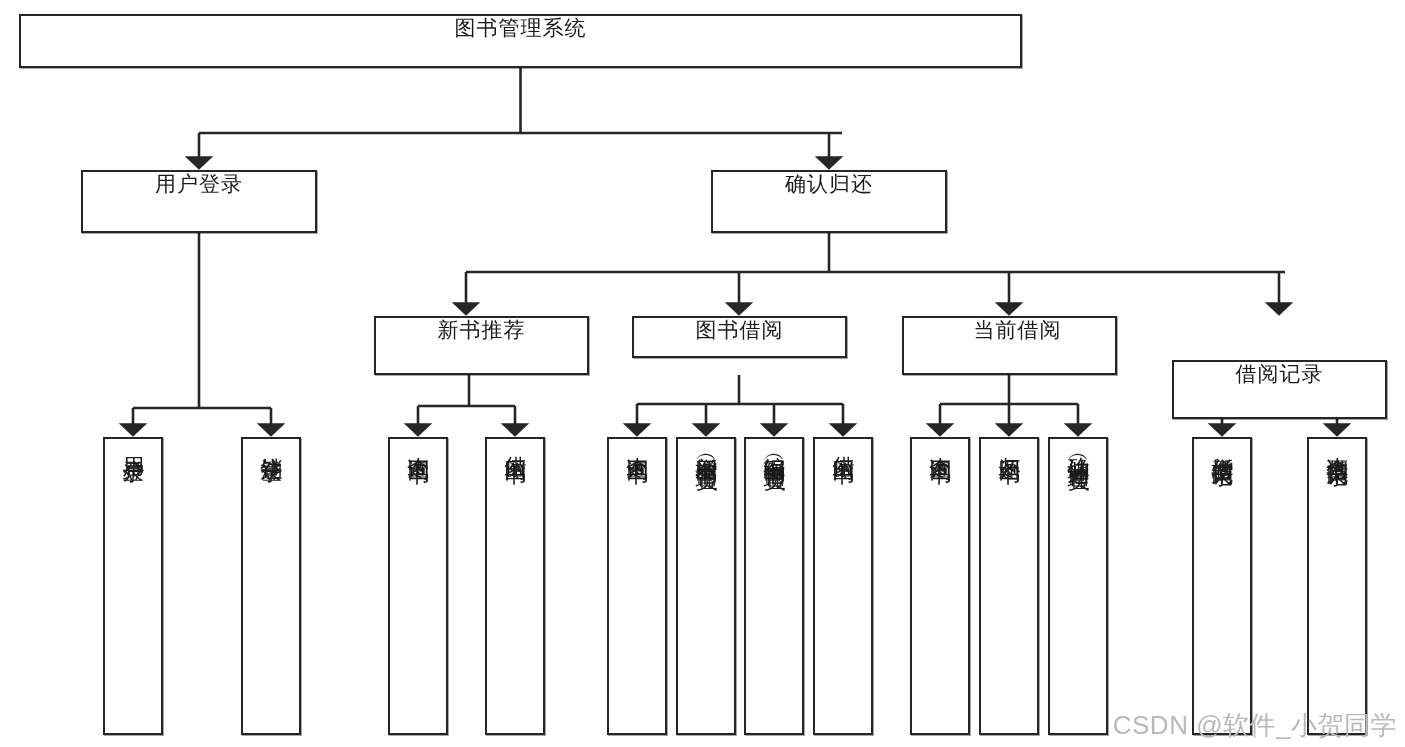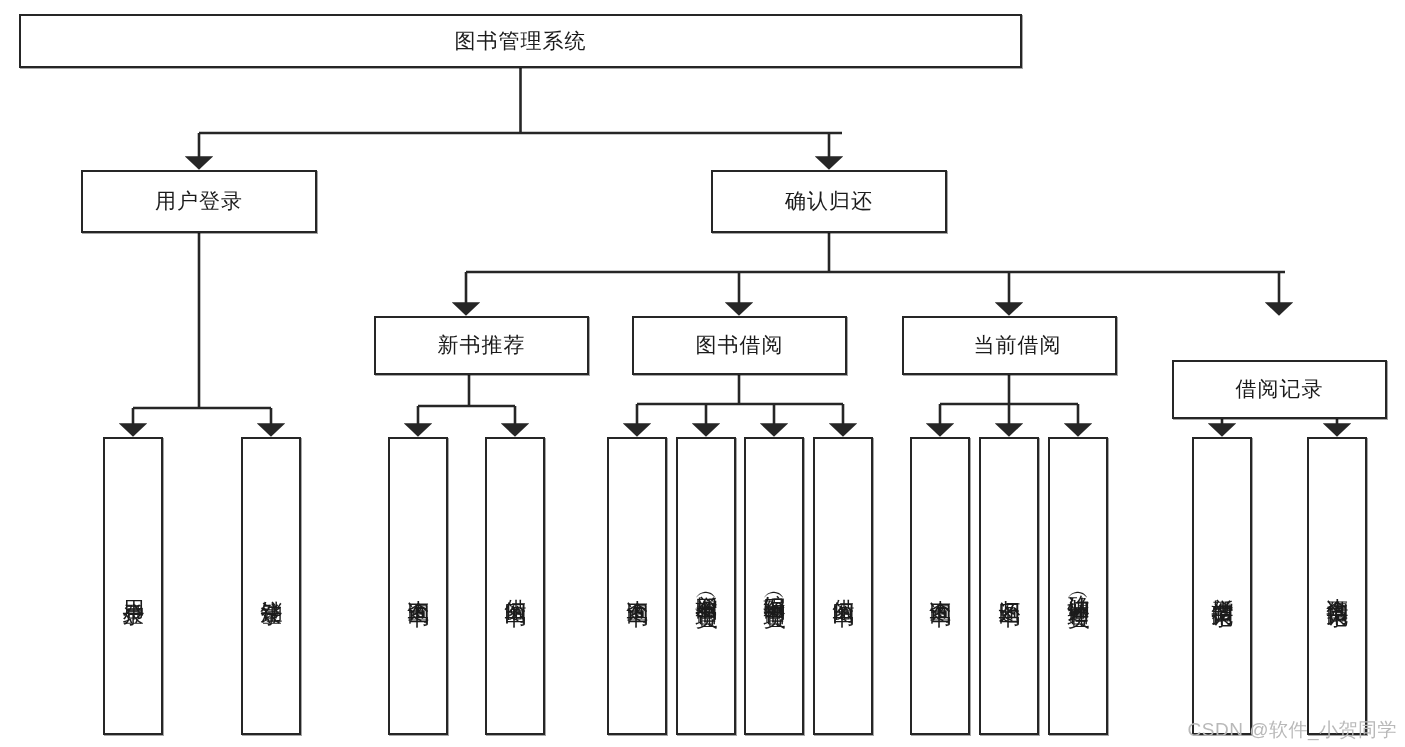--- a/index.html
+++ b/index.html
@@ -11,21 +11,21 @@
   }
   #stage{position:relative;width:1405px;height:747px;background:#fff;}
   #edges{position:absolute;left:0;top:0;width:1405px;height:747px;}
 
   .node{
     position:absolute;
     box-sizing:border-box;
     background:#ffffff;
     border:2px solid #262626;
     display:flex;
-    align-items:center;
+    align-items:flex-start;
     justify-content:center;
     box-shadow:1px 1px 0 rgba(0,0,0,0.35);
   }
   .node .lbl{
     font-size:21px;
     line-height:1.15;
     letter-spacing:1px;
     color:#1b1b1b;
     white-space:nowrap;
     text-align:center;
@@ -41,21 +41,21 @@
     line-height:1.22;
     letter-spacing:2px;
     white-space:normal;
     max-height:100%;
     text-align:center;
   }
   #watermark{
     position:absolute;
     right:8px;
     bottom:4px;
-    font-size:19px;
+    font-size:26px;
     color:#b9b9b9;
     letter-spacing:.5px;
     white-space:nowrap;
     user-select:none;
   }
 </style>
 </head>
 <body>
 
 <div id="stage">
@@ -117,21 +117,21 @@
   <div class="node" style="left:81px;top:170px;width:236px;height:63px;">
     <span class="lbl">用户登录</span>
   </div>
   <div class="node" style="left:711px;top:170px;width:236px;height:63px;">
     <span class="lbl">确认归还</span>
   </div>
 
   <div class="node" style="left:374px;top:316px;width:215px;height:59px;">
     <span class="lbl">新书推荐</span>
   </div>
-  <div class="node" style="left:632px;top:316px;width:215px;height:59px;">
+  <div class="node" style="left:632px;top:316px;width:215px;height:42px;">
     <span class="lbl">图书借阅</span>
   </div>
   <div class="node" style="left:902px;top:316px;width:215px;height:59px;padding-left:16px;">
     <span class="lbl">当前借阅</span>
   </div>
   <div class="node" style="left:1172px;top:316px;width:215px;height:59px;margin-top:44px;">
     <span class="lbl">借阅记录</span>
   </div>
 
   <div class="node leaf" style="left:103px;top:437px;width:60px;height:298px;">

